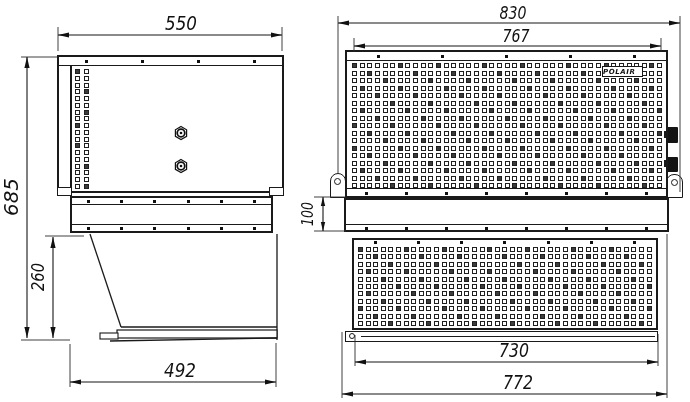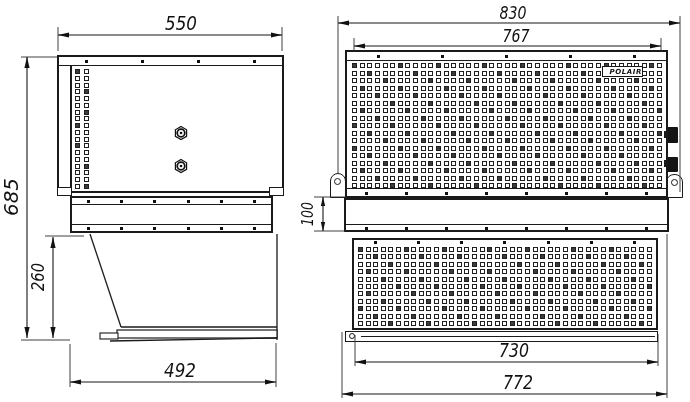--- a/index.html
+++ b/index.html
@@ -19,21 +19,21 @@
               position:absolute;box-sizing:border-box;}
   [data-dots] b{width:3px;height:3px;background:#101010;display:block;flex:0 0 auto;}
   
   svg.overlay{position:absolute;left:0;top:0;pointer-events:none;}
   svg .dl{stroke:#161616;stroke-width:1.1;fill:none;}
   svg .el{stroke:#2a2a2a;stroke-width:0.9;fill:none;}
   svg .sh{stroke:#1a1a1a;stroke-width:1.3;fill:none;}
   svg .ar{fill:#111;stroke:none;}
   svg text{font-family:"DejaVu Sans",sans-serif;font-style:italic;fill:#111;}
   #logo{background:#fff;border:1.2px solid #161616;z-index:5;display:flex;
-        align-items:center;justify-content:flex-end;font:italic 700 7px "DejaVu Sans",sans-serif;
+        align-items:center;justify-content:flex-start;font:italic 700 7px "DejaVu Sans",sans-serif;
         letter-spacing:.6px;color:#111;}
   .conn{background:#141414;border-radius:1px;}
   .eyelet{border:1.6px solid #1a1a1a;border-radius:8px 8px 0 0;background:#fff;}
   .hole{border:1.5px solid #1a1a1a;border-radius:50%;background:#fff;}
 </style>
 </head>
 <body>
 
 <div id="canvas">
 

